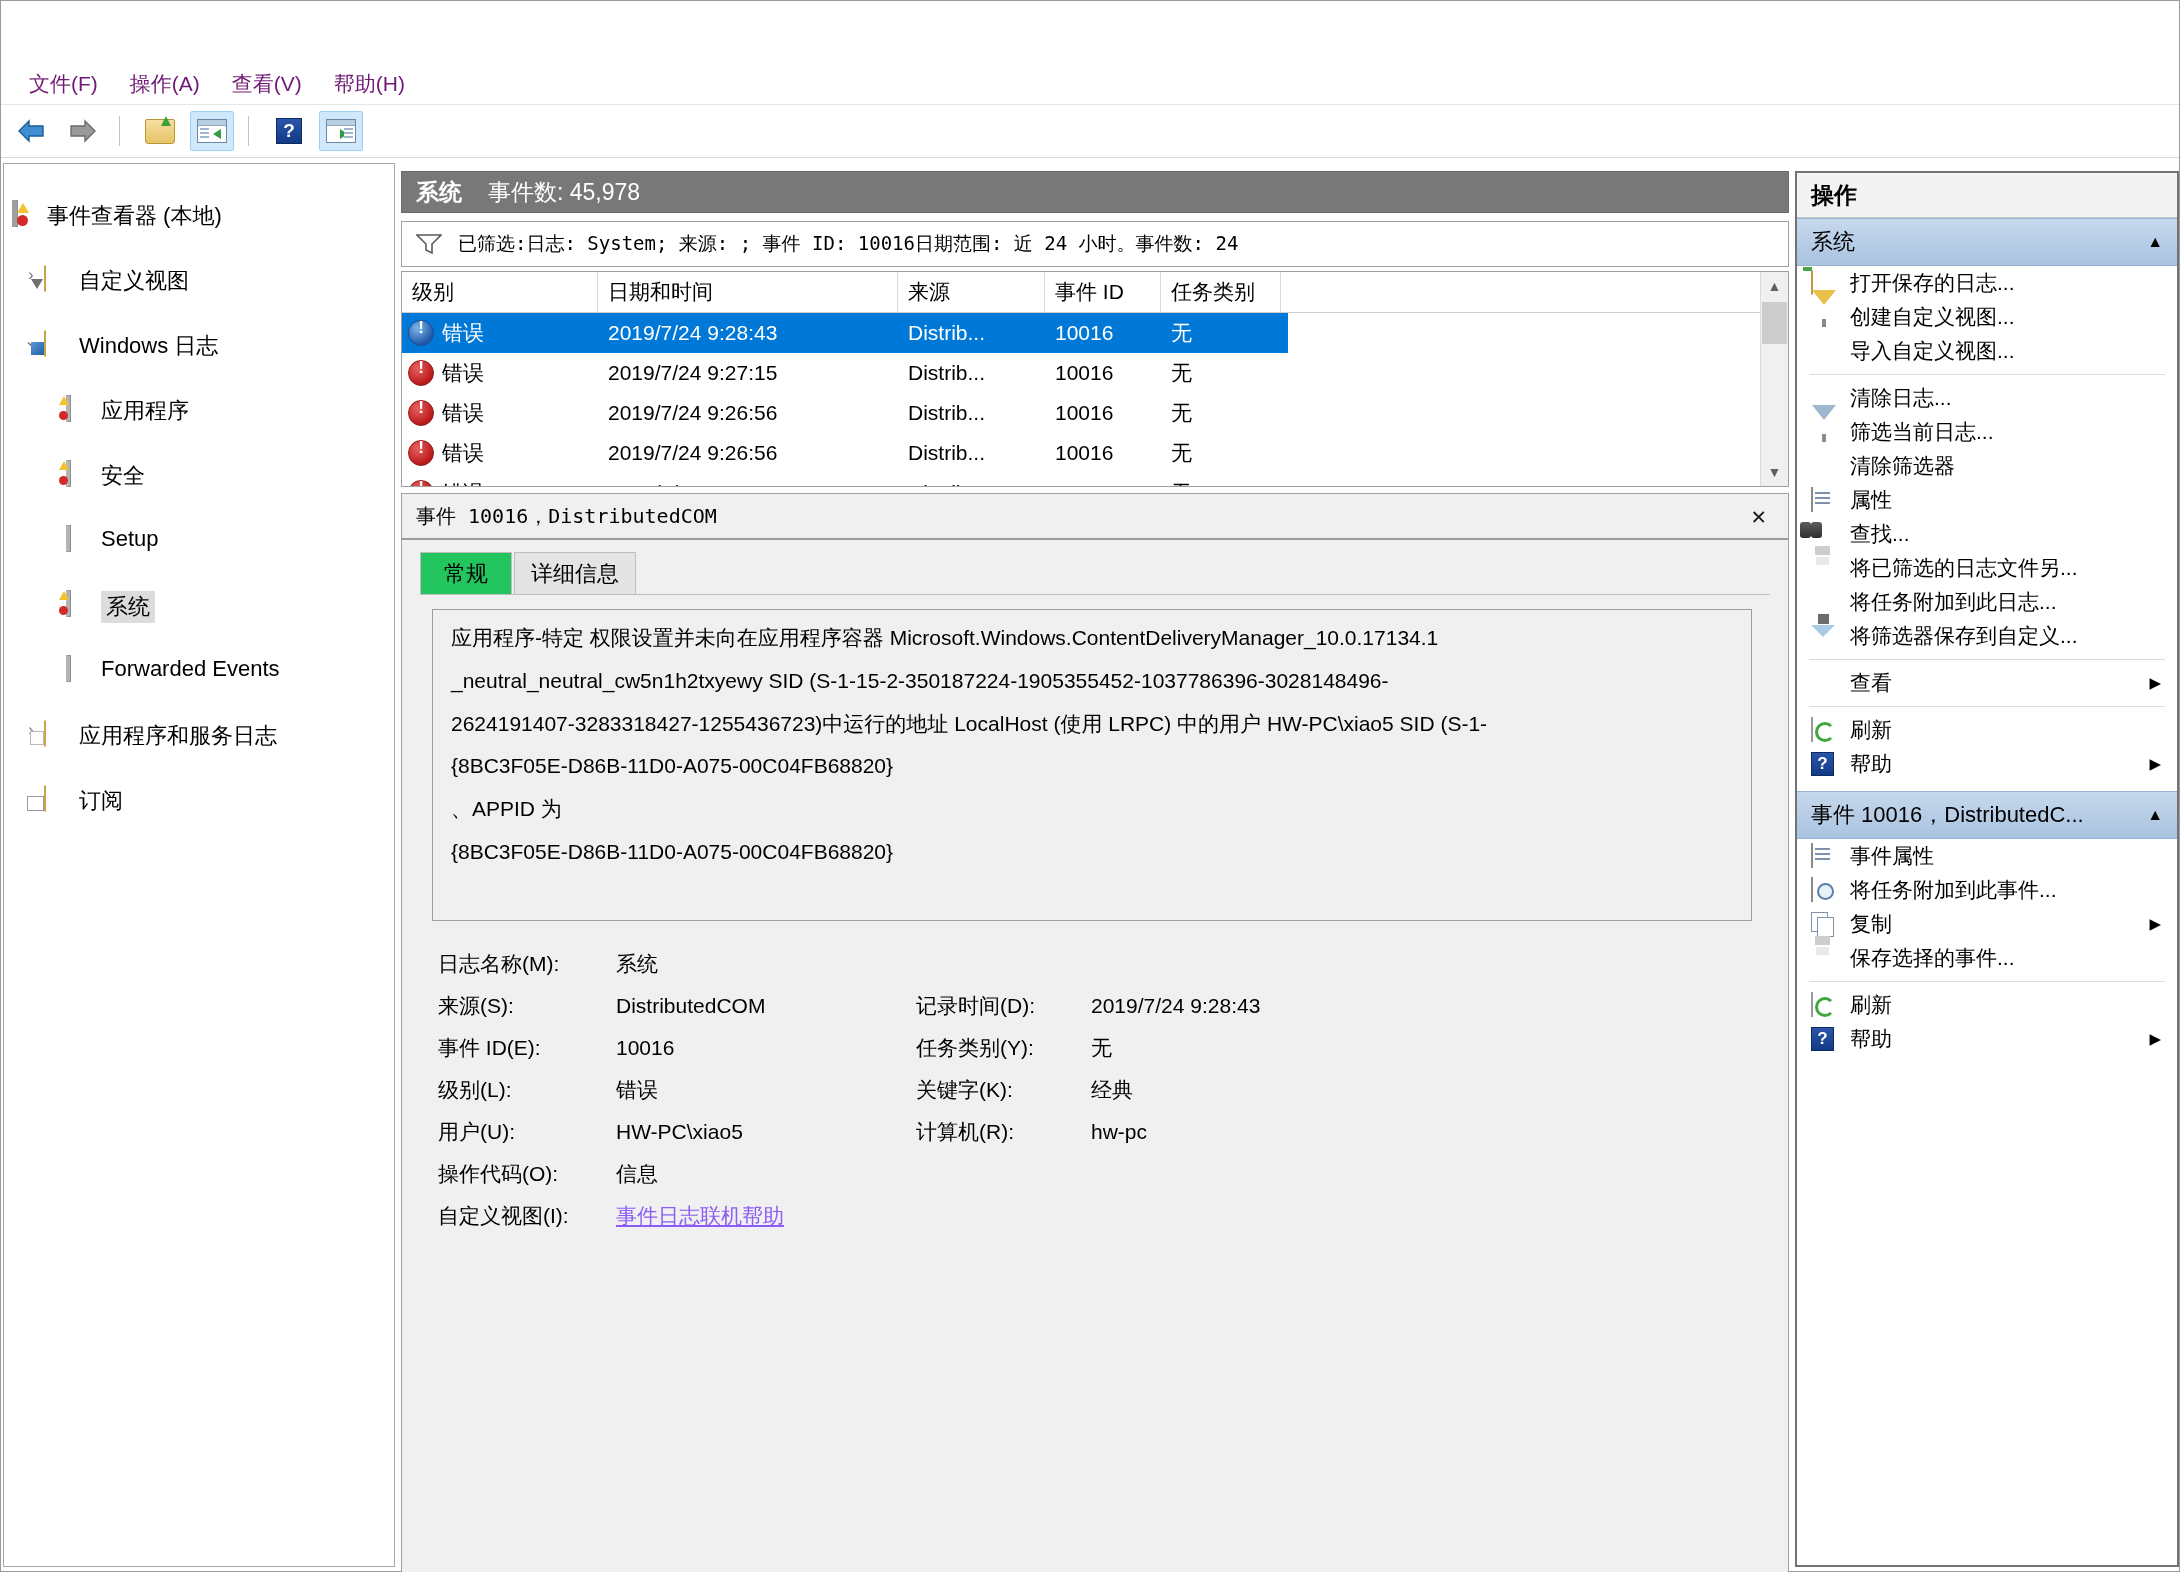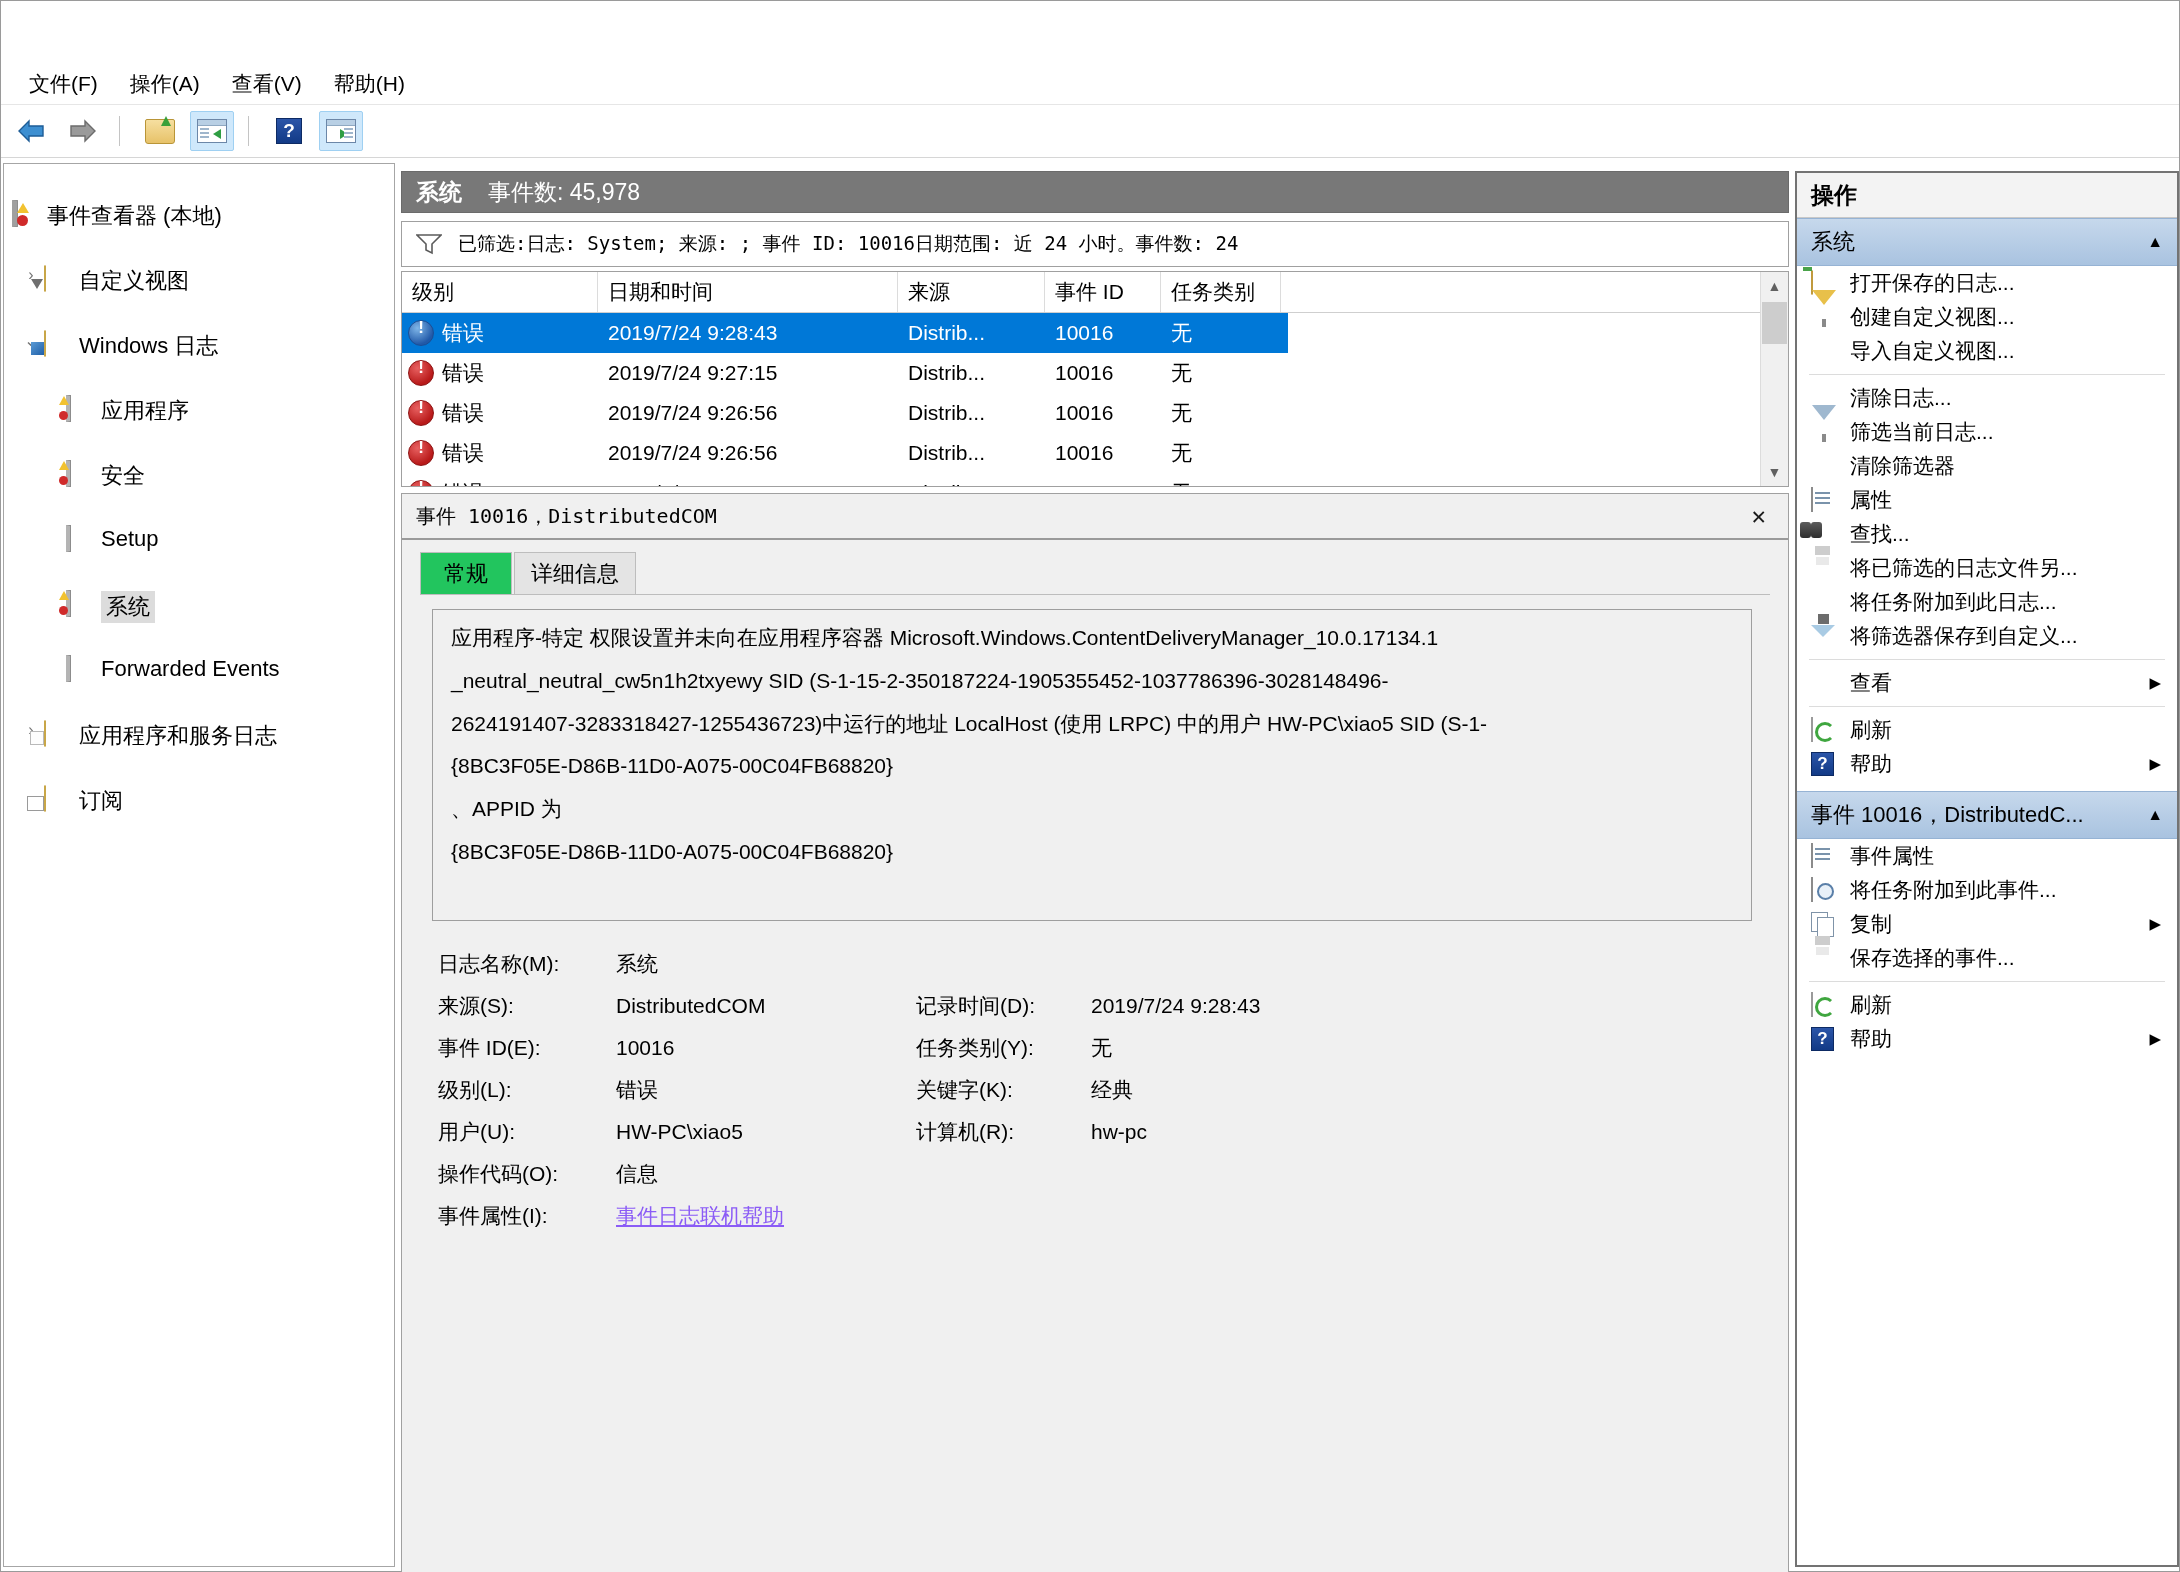--- a/index.html
+++ b/index.html
@@ -62,21 +62,21 @@
   .win-btn svg { display:block; }
 
   
   .menubar {
     position: absolute; left: 0; top: 63px; width: 2178px; height: 40px;
     background: #ffffff;
     display: flex; align-items: center;
     border-bottom: 1px solid #e6e6e6;
   }
   .menu-item {
-    padding: 0 16px; font-size: 21px; color: #000000; line-height: 40px; text-align: center;
+    padding: 0 16px; font-size: 21px; color: #701a75; line-height: 40px; text-align: center;
   }
   .menu-item:first-child { margin-left: 12px; }
 
   
   .toolbar {
     position: absolute; left: 0; top: 104px; width: 2178px; height: 52px;
     background: #ffffff;
     display: flex; align-items: center;
     border-bottom: 1px solid #d6d6d6;
   }
@@ -667,21 +667,21 @@
           <span class="lbl2">计算机(R):</span>
           <span class="val2">hw-pc</span>
         </div>
         <div class="spacer"></div>
         <div class="meta-row">
           <span class="lbl">操作代码(O):</span>
           <span class="val">信息</span>
         </div>
         <div class="spacer"></div>
         <div class="meta-row">
-          <span class="lbl">事件属性(I):</span>
+          <span class="lbl">自定义视图(I):</span>
           <span class="val link">事件日志联机帮助</span>
         </div>
       </div>
     </div>
   </div>
 
   <div class="actions">
     <div class="actions-header">操作</div>
 
     <div class="act-group-header">

